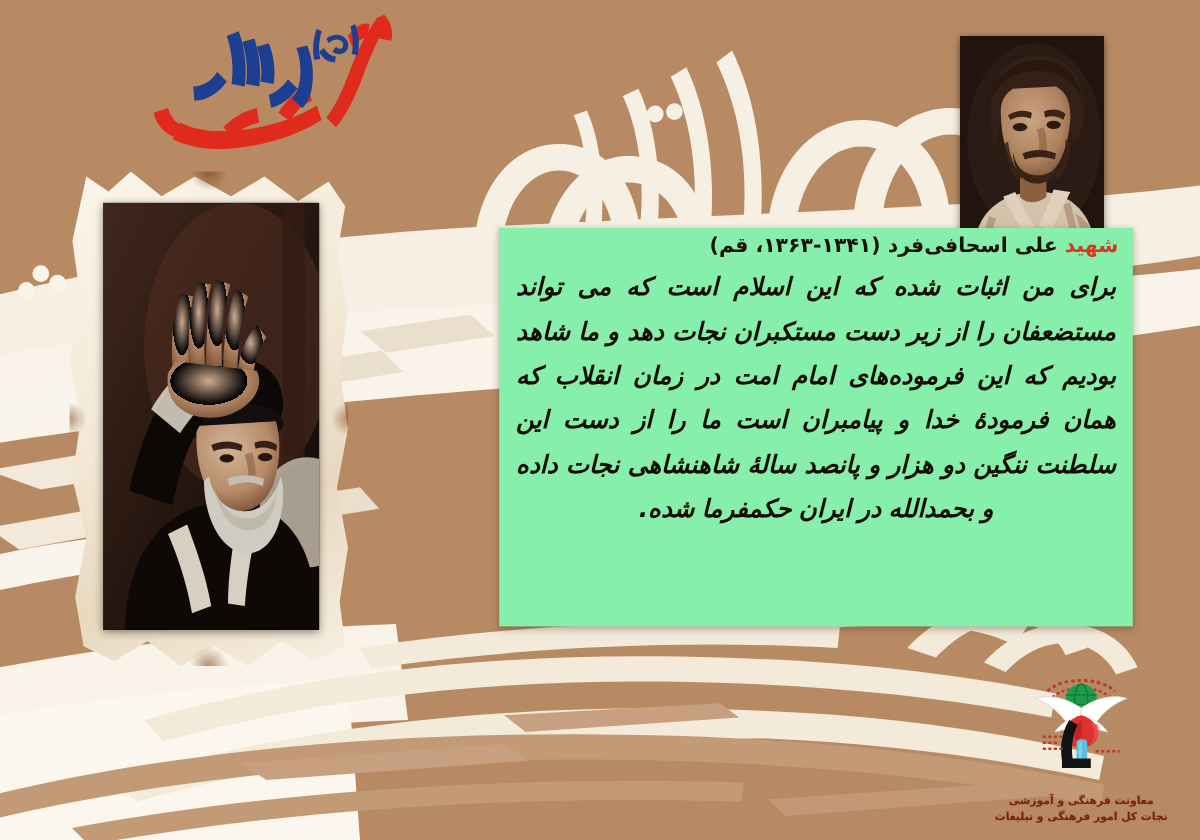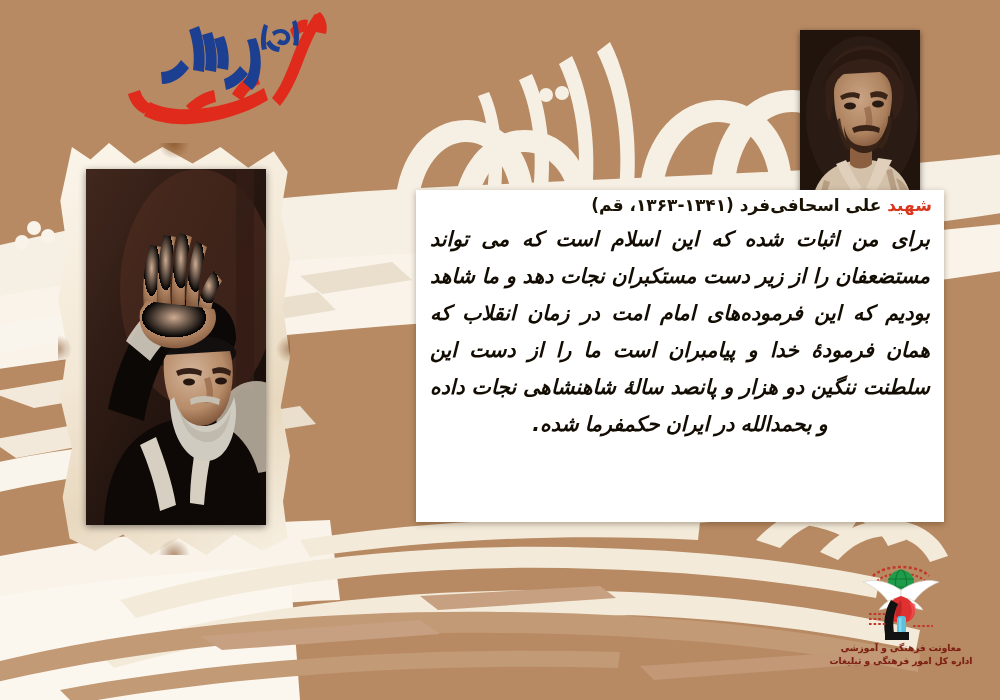--- a/index.html
+++ b/index.html
@@ -57,21 +57,21 @@
   .martyr-photo{
     position:absolute;left:800px;top:30px;width:120px;height:172px;
     background:#0d0906;overflow:hidden;
     box-shadow:0 2px 6px rgba(0,0,0,.5);
   }
   .martyr-photo svg{width:120px;height:172px;display:block;}
 
   
   .quote-panel{
     position:absolute;left:416px;top:190px;width:528px;height:332px;
-    background:#ffffff;
+    background:#86efac;
     box-shadow:0 2px 6px rgba(50,30,5,.35);
   }
   .quote-head{
     position:absolute;right:12px;top:4px;left:10px;
     text-align:right;direction:rtl;
     font-size:17px;font-weight:bold;color:#1a1204;
     line-height:1.3;white-space:nowrap;
     letter-spacing:-.2px;
   }
   .quote-head .shahid{color:#d9381e;}
@@ -85,21 +85,21 @@
     font-style:italic;
   }
 
   
   .org{
     position:absolute;left:812px;top:556px;width:178px;height:128px;
     text-align:center;
   }
   .org-emblem{width:100px;height:86px;margin:0 auto;display:block;}
   .org-caption{
-    margin-top:0;direction:rtl;color:#7d1f12;
+    margin-top:20px;direction:rtl;color:#7d1f12;
     font-size:9px;font-weight:bold;line-height:12.5px;
     text-shadow:0 0 1px rgba(125,31,18,.4);
   }
 </style>
 </head>
 <body>
 
 <div class="poster">
 
   <div class="calli-layer">
@@ -336,17 +336,17 @@
       <rect x="48" y="62" width="2.5" height="16" fill="#8fd8ec" opacity=".8"></rect>
 
       <path d="M40,44 C34,54 32,66 34,78 L44,82 C41,70 42,58 47,48 Z" fill="#121212"></path>
       <path d="M34,76 L58,76 L58,84 L34,84 Z" fill="#121212"></path>
 
       <path d="M18,58 H34 M18,63 H32 M18,68 H36" stroke="#c0392b" stroke-width="2" stroke-dasharray="2.6 2"></path>
       <path d="M62,70 H82" stroke="#c0392b" stroke-width="2" stroke-dasharray="2.6 2"></path>
     </svg>
     <div class="org-caption">
       <div>معاونت فرهنگی و آموزشی</div>
-      <div>اداره کل امور فرهنگی و تبلیغات</div>
+      <div>نجات کل امور فرهنگی و تبلیغات</div>
     </div>
   </div>
 
 </div>
 
 </body></html>

